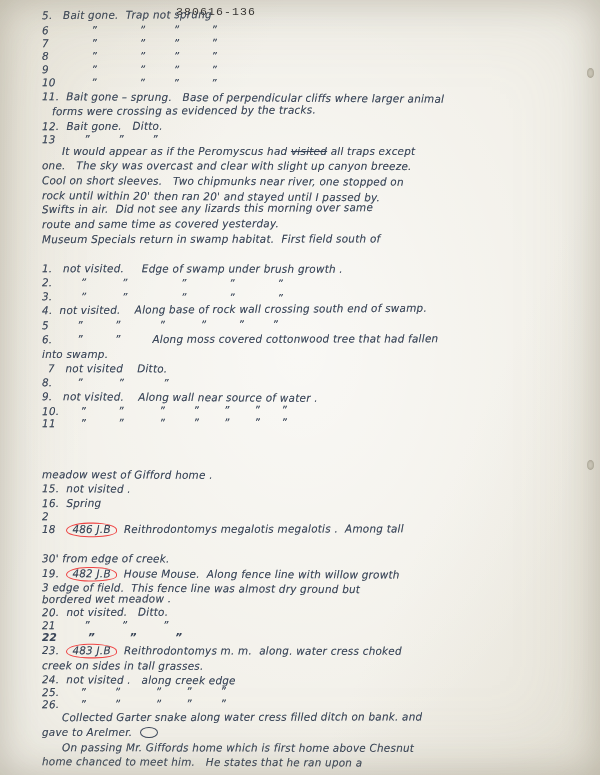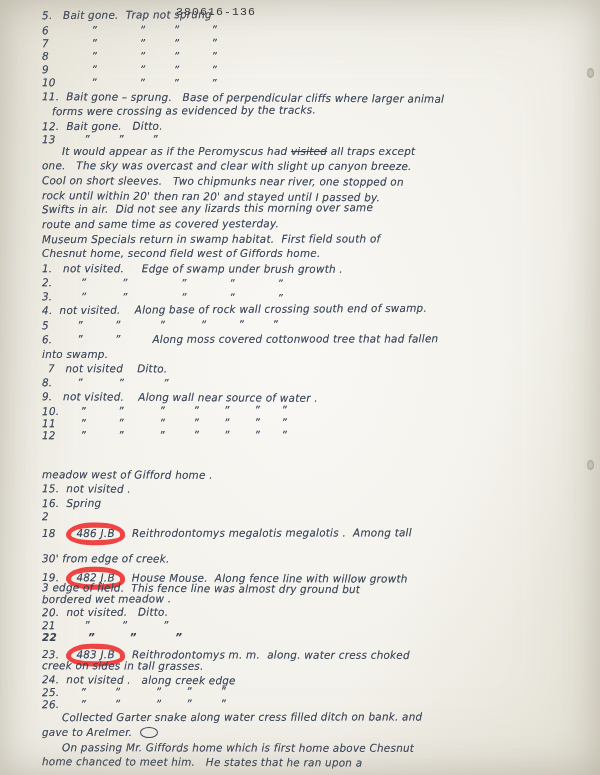--- a/index.html
+++ b/index.html
@@ -66,21 +66,21 @@
     font-style: italic;
     font-weight: 400;
     color: #3a4659;
     font-size: 10.4px;
     letter-spacing: 0.25px;
     transform-origin: left center;
     text-shadow: 0 0 0.6px rgba(58,70,89,0.45);
   }
   .circled {
     display: inline-block;
-    border: 5px solid #ef4444;
+    border: 1px solid #ef4444;
     border-radius: 48% 52% 50% 50% / 60% 55% 45% 50%;
     padding: 0px 5px 1px 5px;
     font-style: italic;
     line-height: 1.05;
   }
   .ellipse-mark {
     position: absolute;
     border: 1px solid #3a4659;
     border-radius: 50%;
     width: 16px;
@@ -111,34 +111,32 @@
       <div class="ln" style="left: 52px; top: 105.056px; transform: rotate(-0.36deg) scaleY(1.04);">forms were crossing as evidenced by the tracks.</div>
       <div class="ln" style="left: 42px; top: 119.694px; transform: rotate(-0.24deg) scaleY(1.04);">12.  Bait gone.   Ditto.</div>
       <div class="ln" style="left: 42px; top: 133.472px; transform: rotate(-0.12deg) scaleY(1.04);">13        ”        ”        ”</div>
       <div class="ln" style="left: 62px; top: 144.667px; transform: rotate(0deg) scaleY(1.04);">It would appear as if the Peromyscus had <span class="strike">visited</span> all traps except</div>
       <div class="ln" style="left: 42px; top: 159.306px; transform: rotate(0.12deg) scaleY(1.04);">one.   The sky was overcast and clear with slight up canyon breeze.</div>
       <div class="ln" style="left: 42px; top: 173.944px; transform: rotate(0.24deg) scaleY(1.04);">Cool on short sleeves.   Two chipmunks near river, one stopped on</div>
       <div class="ln" style="left: 42px; top: 188.583px; transform: rotate(0.36deg) scaleY(1.04);">rock until within 20' then ran 20' and stayed until I passed by.</div>
       <div class="ln" style="left: 42px; top: 203.222px; transform: rotate(-0.36deg) scaleY(1.04);">Swifts in air.  Did not see any lizards this morning over same</div>
       <div class="ln" style="left: 42px; top: 217.861px; transform: rotate(-0.24deg) scaleY(1.04);">route and same time as covered yesterday.</div>
       <div class="ln" style="left: 42px; top: 232.5px; transform: rotate(-0.12deg) scaleY(1.04);">Museum Specials return in swamp habitat.  First field south of</div>
-      <div class="ln" style="left: 42px; top: 247.139px; transform: rotate(0deg) scaleY(1.04);">Chesnut home, second field west of Giffords home.</div>
       <div class="ln" style="left: 42px; top: 261.778px; transform: rotate(0.12deg) scaleY(1.04);">1.   not visited.     Edge of swamp under brush growth .</div>
       <div class="ln" style="left: 42px; top: 276.417px; transform: rotate(0.24deg) scaleY(1.04);">2.        ”          ”               ”            ”            ”</div>
       <div class="ln" style="left: 42px; top: 290.194px; transform: rotate(0.36deg) scaleY(1.04);">3.        ”          ”               ”            ”            ”</div>
       <div class="ln" style="left: 42px; top: 303.972px; transform: rotate(-0.36deg) scaleY(1.04);">4.  not visited.    Along base of rock wall crossing south end of swamp.</div>
       <div class="ln" style="left: 42px; top: 318.611px; transform: rotate(-0.24deg) scaleY(1.04);">5        ”         ”           ”          ”         ”        ”</div>
       <div class="ln" style="left: 42px; top: 333.25px; transform: rotate(-0.12deg) scaleY(1.04);">6.       ”         ”         Along moss covered cottonwood tree that had fallen</div>
       <div class="ln" style="left: 42px; top: 347.889px; transform: rotate(0deg) scaleY(1.04);">into swamp.</div>
       <div class="ln" style="left: 48px; top: 361.667px; transform: rotate(0.12deg) scaleY(1.04);">7   not visited    Ditto.</div>
       <div class="ln" style="left: 42px; top: 376.306px; transform: rotate(0.24deg) scaleY(1.04);">8.       ”          ”           ”</div>
       <div class="ln" style="left: 42px; top: 390.083px; transform: rotate(0.36deg) scaleY(1.04);">9.   not visited.    Along wall near source of water .</div>
       <div class="ln" style="left: 42px; top: 404.722px; transform: rotate(-0.36deg) scaleY(1.04);">10.      ”         ”          ”        ”       ”       ”      ”</div>
       <div class="ln" style="left: 42px; top: 416.778px; transform: rotate(-0.24deg) scaleY(1.04);">11       ”         ”          ”        ”       ”       ”      ”</div>
-      <div class="ln" style="left: 42px; top: 428.833px; transform: rotate(-0.12deg) scaleY(1.04);">12       ”         ”          ”        ”       ”       ”      ”</div>
       <div class="ln" style="left: 42px; top: 467.583px; transform: rotate(0.24deg) scaleY(1.04);">meadow west of Gifford home .</div>
       <div class="ln" style="left: 42px; top: 482.222px; transform: rotate(0.36deg) scaleY(1.04);">15.  not visited .</div>
       <div class="ln" style="left: 42px; top: 496.861px; transform: rotate(-0.36deg) scaleY(1.04);">16.  Spring</div>
       <div class="ln" style="left: 42px; top: 509.778px; transform: rotate(-0.24deg) scaleY(1.04);">2</div>
       <div class="ln" style="left: 42px; top: 522.694px; transform: rotate(-0.12deg) scaleY(1.04);">18   <span class="circled">486 J.B</span>  Reithrodontomys megalotis megalotis .  Among tall</div>
       <div class="ln" style="left: 42px; top: 551.972px; transform: rotate(0.12deg) scaleY(1.04);">30' from edge of creek.</div>
       <div class="ln" style="left: 42px; top: 566.611px; transform: rotate(0.24deg) scaleY(1.04);">19.  <span class="circled">482 J.B</span>  House Mouse.  Along fence line with willow growth</div>
       <div class="ln" style="left: 42px; top: 581.25px; transform: rotate(0.36deg) scaleY(1.04);">3 edge of field.  This fence line was almost dry ground but</div>
       <div class="ln" style="left: 42px; top: 593.306px; transform: rotate(-0.36deg) scaleY(1.04);">bordered wet meadow .</div>
       <div class="ln" style="left: 42px; top: 606.222px; transform: rotate(-0.24deg) scaleY(1.04);">20.  not visited.   Ditto.</div>

